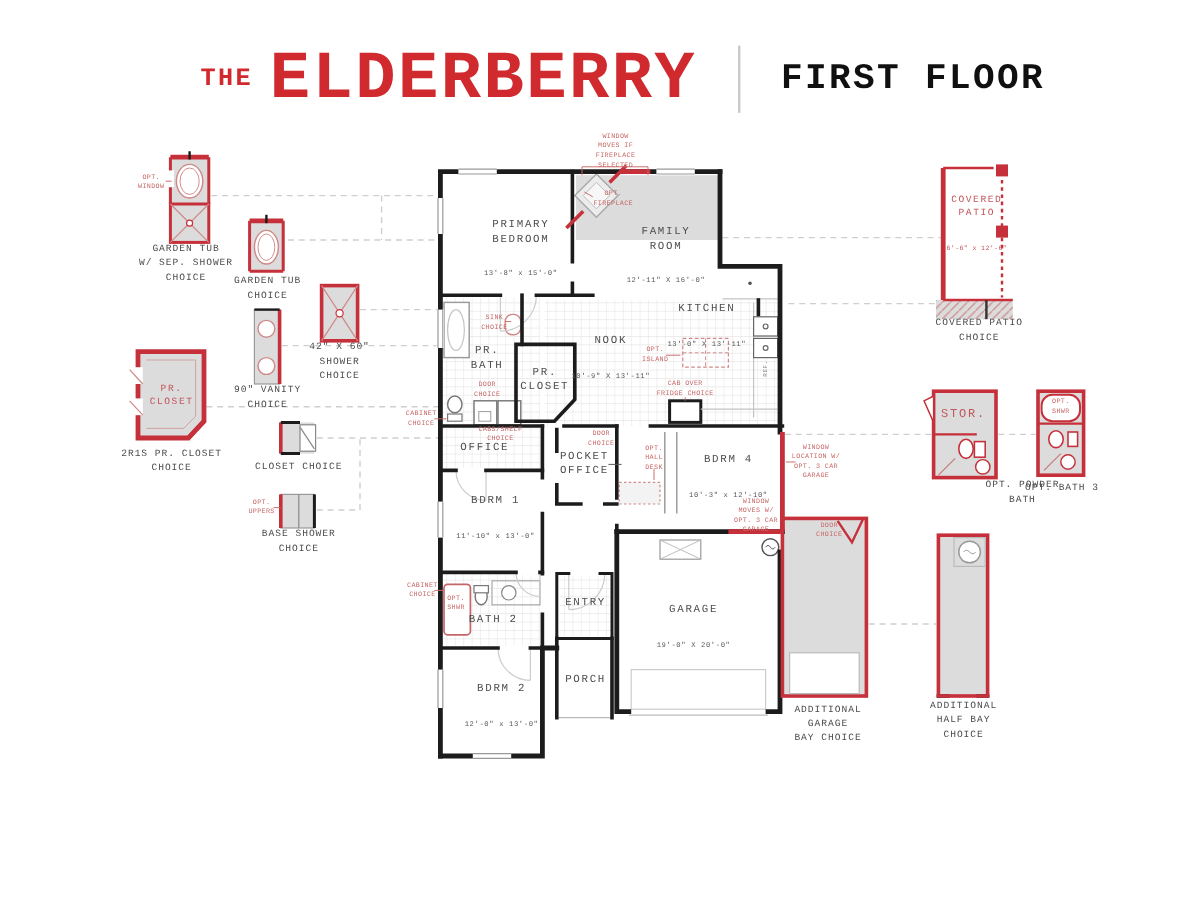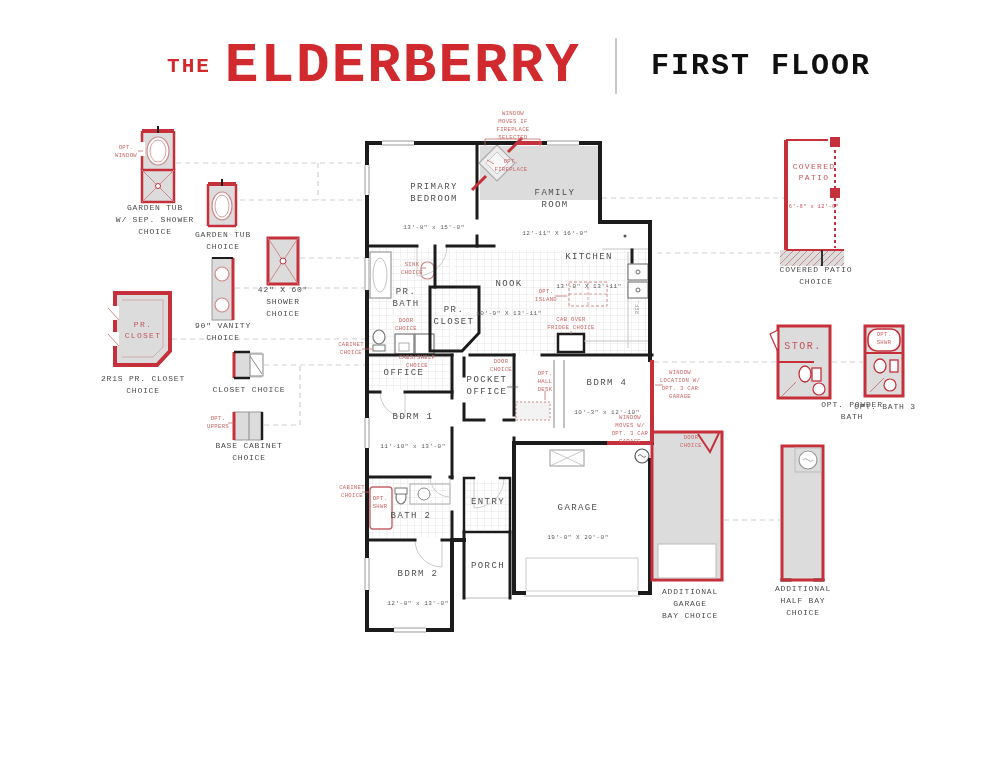--- a/index.html
+++ b/index.html
@@ -389,21 +389,21 @@
 CHOICE</div>
   <div class="lbl opt-label" style="left:201px;top:332px">90" VANITY
 CHOICE</div>
   <div class="lbl red-inner" style="left:121px;top:330px">PR.
 CLOSET</div>
   <div class="lbl opt-label" style="left:121px;top:385px">2R1S PR. CLOSET
 CHOICE</div>
   <div class="lbl opt-label" style="left:227px;top:390px">CLOSET CHOICE</div>
   <div class="lbl red-note" style="left:196px;top:423px">OPT.
 UPPERS</div>
-  <div class="lbl opt-label" style="left:227px;top:452px">BASE CABINET
+  <div class="lbl opt-label" style="left:227px;top:452px">BASE SHOWER
 CHOICE</div>
 
   <div class="lbl" style="left:792px;top:186px">
     <div class="red-inner">COVERED
 PATIO</div>
     <div class="red-inner-dim">6'-6" x 12'-6"</div>
   </div>
   <div class="lbl opt-label" style="left:794px;top:276px">COVERED PATIO
 CHOICE</div>
   <div class="lbl stor" style="left:781px;top:346px">STOR.</div>

